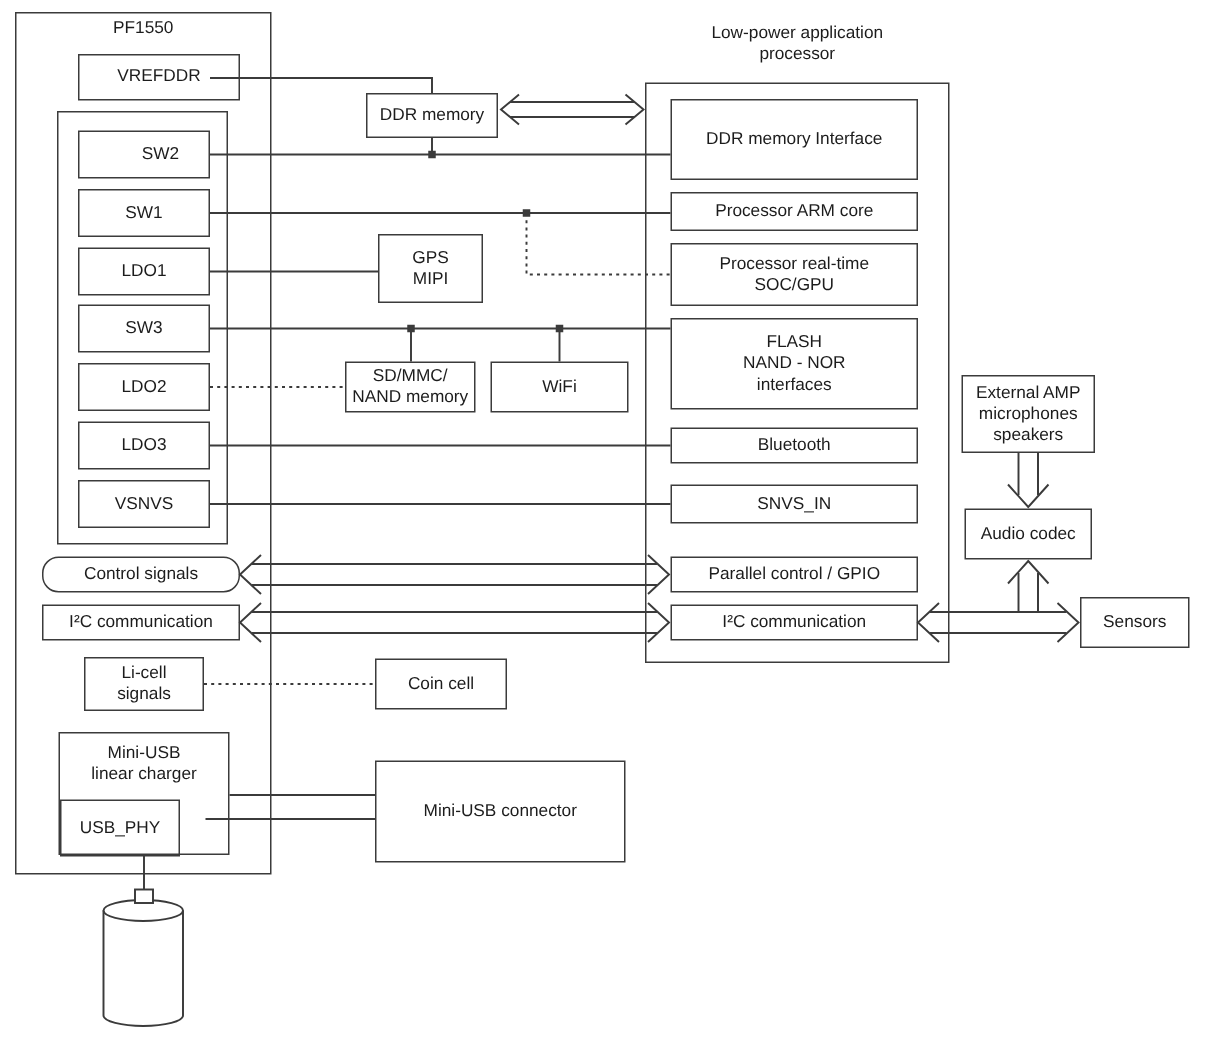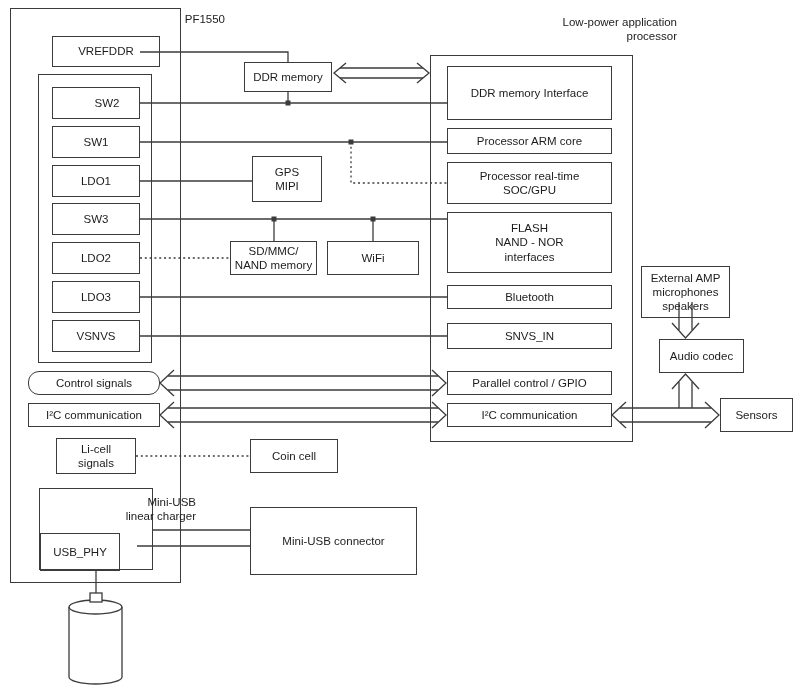--- a/index.html
+++ b/index.html
@@ -26,25 +26,24 @@
   }
   .frame{
     position:absolute;
     border:1.3px solid #3b3b3b;
     box-sizing:border-box;
     background:transparent;
     z-index:2;
   }
   .lbl{
     position:absolute;
-    text-align:right;
+    text-align:center;
     white-space:pre-line;
     line-height:1.25;
     z-index:3;
-    padding-left:44px;
   }
 </style>
 </head>
 <body>
 
 <div class="stage">
 
   <svg class="wires" width="805" height="693" viewBox="0 0 805 693">
     <g stroke="#3b3b3b" stroke-width="1.3" fill="none">
 
@@ -170,19 +169,19 @@
   <div class="box" style="left:447px;top:162px;width:165px;height:42px;">Processor real-time
 SOC/GPU</div>
   <div class="box" style="left:447px;top:212px;width:165px;height:61px;">FLASH
 NAND - NOR
 interfaces</div>
   <div class="box" style="left:447px;top:285px;width:165px;height:24px;">Bluetooth</div>
   <div class="box" style="left:447px;top:323px;width:165px;height:26px;">SNVS_IN</div>
   <div class="box" style="left:447px;top:371px;width:165px;height:24px;">Parallel control / GPIO</div>
   <div class="box" style="left:447px;top:403px;width:165px;height:24px;">I²C communication</div>
 
-  <div class="box" style="left:641px;top:250px;width:89px;height:52px;margin-top:16px;">External AMP
+  <div class="box" style="left:641px;top:250px;width:89px;height:52px;">External AMP
 microphones
 speakers</div>
-  <div class="box" style="left:643px;top:339px;width:85px;height:34px;margin-left:16px;">Audio codec</div>
+  <div class="box" style="left:643px;top:339px;width:85px;height:34px;">Audio codec</div>
   <div class="box" style="left:720px;top:398px;width:73px;height:34px;">Sensors</div>
 
 </div>
 
 </body></html>

